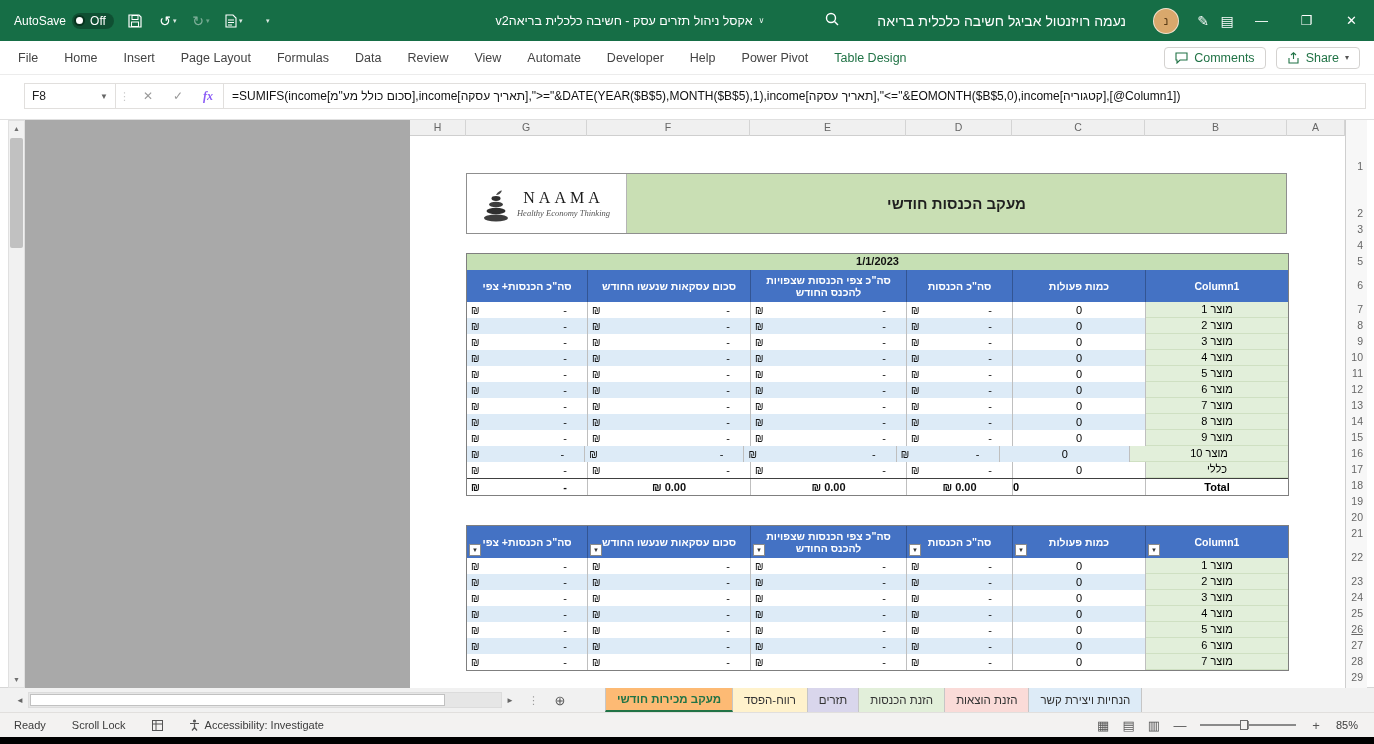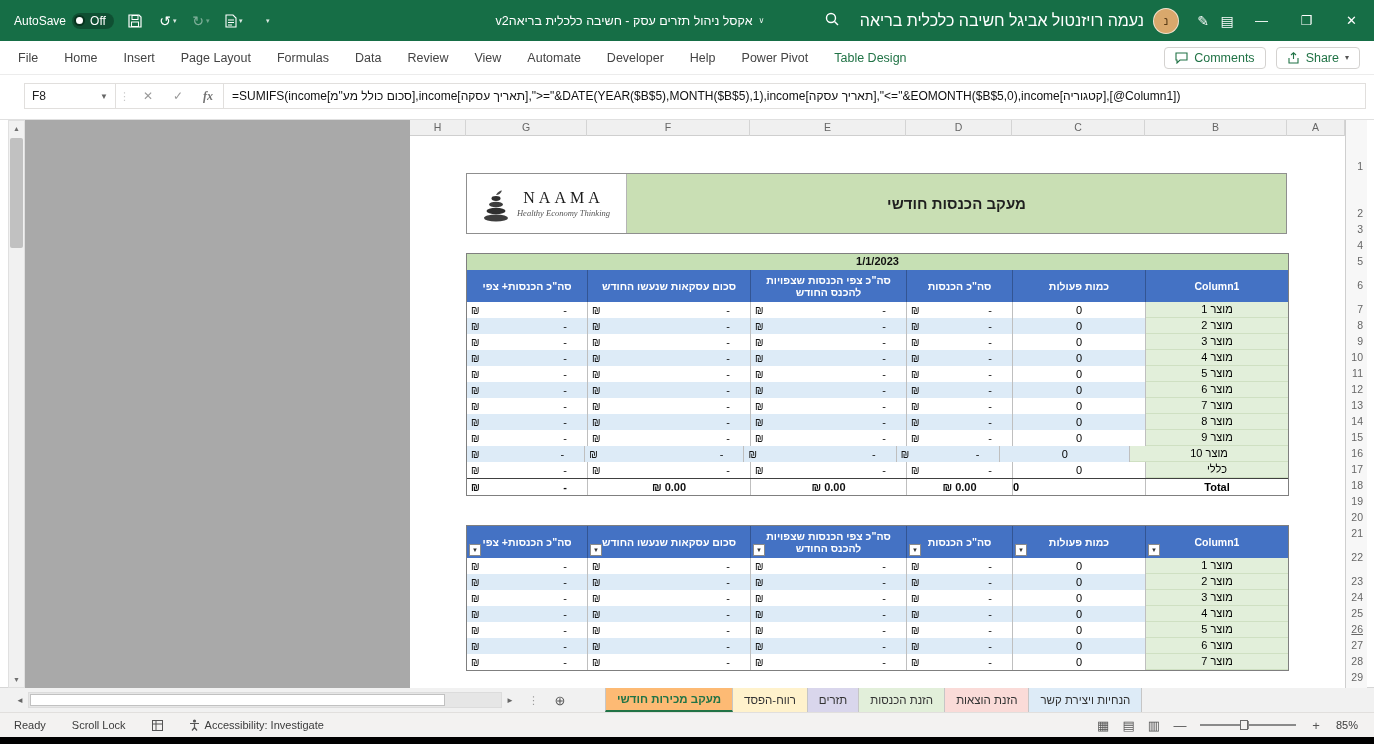--- a/index.html
+++ b/index.html
@@ -17,21 +17,21 @@
   .as-knob{width:11px;height:11px;border-radius:50%;background:#fff;border:2px solid #07331e}
   .tbi{min-width:24px;height:26px;display:inline-flex;align-items:center;justify-content:center;
     font-size:14px;border-radius:3px;cursor:pointer}
   .tbi .chev{font-size:7px;margin-left:2px;opacity:.85}
   .tbi.dim{opacity:.45}
   .tb-title{position:absolute;left:420px;width:420px;display:flex;align-items:center;justify-content:center;gap:6px;
     top:0;height:41px;font-size:12.5px;white-space:nowrap;overflow:hidden}
   .tb-title .chev{font-size:8px;opacity:.9}
   .tb-search{position:absolute;left:824px;top:11px}
   .tb-right{position:absolute;right:0;top:0;height:41px;display:flex;align-items:center}
-  .username{font-size:16px;margin-right:9px;white-space:nowrap}
+  .username{font-size:14px;margin-right:27px;white-space:nowrap}
   .avatar{width:26px;height:26px;border-radius:50%;background:#d9a86c;border:1px solid #ffffffaa;
     display:flex;align-items:center;justify-content:center;color:#5a3b16;font-size:12px;margin-right:12px}
   .winbtn{width:45px;height:41px;display:flex;align-items:center;justify-content:center;font-size:13px;cursor:pointer}
 
   
   .ribbonrow{height:34px;background:#fff;display:flex;align-items:center;padding:0 14px 0 18px;border-bottom:1px solid #ececec}
   .rtabs{display:flex;align-items:center;gap:26px}
   .rtab{font-size:12.5px;color:#444;cursor:pointer;white-space:nowrap}
   .rtab.accent{color:var(--tab-accent-green,#217346)}
   .ribbon-right{margin-left:auto;display:flex;align-items:center;gap:10px}
@@ -39,21 +39,21 @@
     padding:3px 10px;font-size:12.5px;color:var(--tab-accent-green,#217346);background:#fff;cursor:pointer;white-space:nowrap}
   .pillbtn .chev{font-size:8px;color:#555}
 
   
   .fbar{height:26px;margin:8px 8px 0 24px;display:flex;align-items:stretch;font-size:12px}
   .namebox{width:92px;border:1px solid #e1dfdd;background:#fff;display:flex;align-items:center;
     justify-content:space-between;padding:0 7px;color:#222}
   .namebox .chev{font-size:8px;color:#666}
   .fb-icons{display:flex;align-items:center;gap:0;border:1px solid #e1dfdd;border-left:none;background:#fff}
   .fb-ic{width:30px;text-align:center;color:#9a9a9a;font-size:12px;cursor:pointer}
-  .fb-ic.fx{color:#737373;font-family:"Liberation Serif",serif;font-style:italic;font-weight:bold}
+  .fb-ic.fx{color:#8b5cf6;font-family:"Liberation Serif",serif;font-style:italic;font-weight:bold}
   .fb-dots{color:#c8c8c8;padding:0 3px;font-size:11px}
   .formulafield{flex:1;border:1px solid #e1dfdd;border-left:none;background:#fff;display:flex;align-items:center;
     padding:0 8px;white-space:nowrap;overflow:hidden;direction:ltr;color:#111}
 
   
   .grid{position:relative;height:568px;margin-top:10px;background:#fff;border-top:1px solid #e0e0e0}
   .vscroll{position:absolute;left:8px;top:0;width:17px;height:568px;background:#f1f1f1;border:1px solid #e0e0e0;
     display:flex;flex-direction:column;justify-content:space-between;align-items:center;font-size:7px;color:#707070}
   .vscroll .arr{padding:4px 0;cursor:pointer}
   .vthumb{position:absolute;left:10px;top:18px;width:13px;height:110px;background:#c1c1c1;border-radius:2px}

